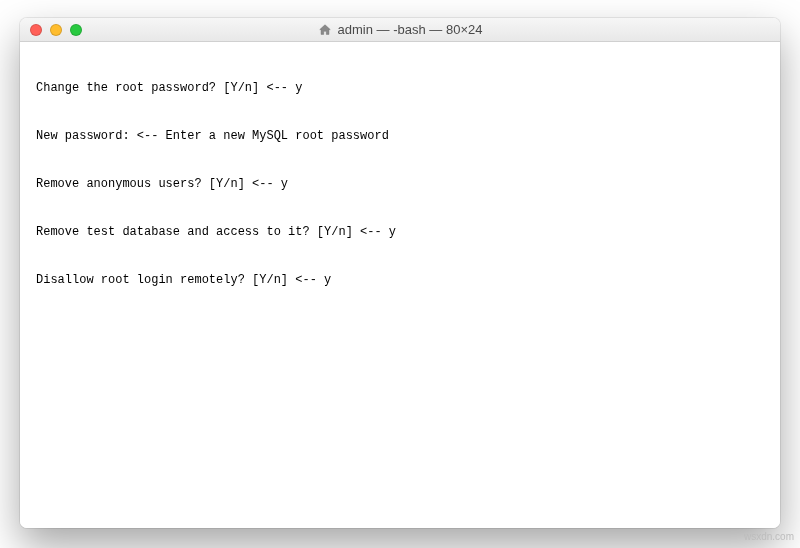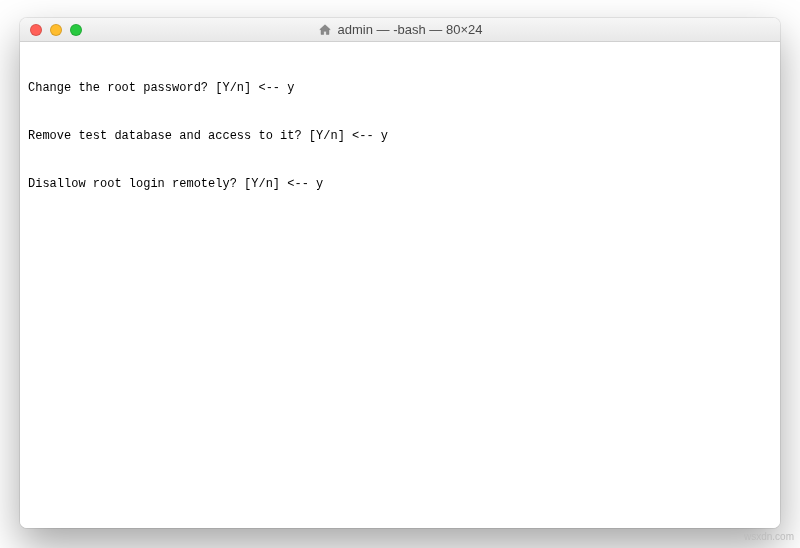--- a/index.html
+++ b/index.html
@@ -55,21 +55,21 @@
       gap: 6px;
       pointer-events: none;
       font-family: -apple-system, "Helvetica Neue", Arial, sans-serif;
       font-size: 13px;
       color: #4a4a4a;
     }
     .home-icon svg { display: block; }
     .terminal-body {
       flex: 1;
       background: #ffffff;
-      padding: 6px 8px;
+      padding: 6px 16px;
       font-family: "Menlo", "Monaco", "Courier New", monospace;
       font-size: 12px;
       line-height: 16px;
       color: #000000;
       white-space: pre;
       overflow: hidden;
     }
     .line { display: block; }
     .watermark {
       position: fixed;
@@ -95,18 +95,20 @@
       <span class="home-icon">
         <svg width="14" height="14" viewBox="0 0 16 16">
           <path d="M8 2 L14 7.5 L12.5 7.5 L12.5 13 L9.5 13 L9.5 9.5 L6.5 9.5 L6.5 13 L3.5 13 L3.5 7.5 L2 7.5 Z" fill="#8a8a8a" stroke="#6d6d6d" stroke-width="0.5"></path>
         </svg>
       </span>
       <span>admin — -bash — 80×24</span>
     </div>
   </div>
   <div class="terminal-body">
     <span class="line">Change the root password? [Y/n] &lt;-- y</span>
+    <span class="line">New password: &lt;-- Enter a new MySQL root password</span>
+    <span class="line">Remove anonymous users? [Y/n] &lt;-- y</span>
     <span class="line">Remove test database and access to it? [Y/n] &lt;-- y</span>
     <span class="line">Disallow root login remotely? [Y/n] &lt;-- y</span>
   </div>
 </div>
 
 <div class="watermark">wsxdn.com</div>
 
 </body></html>

